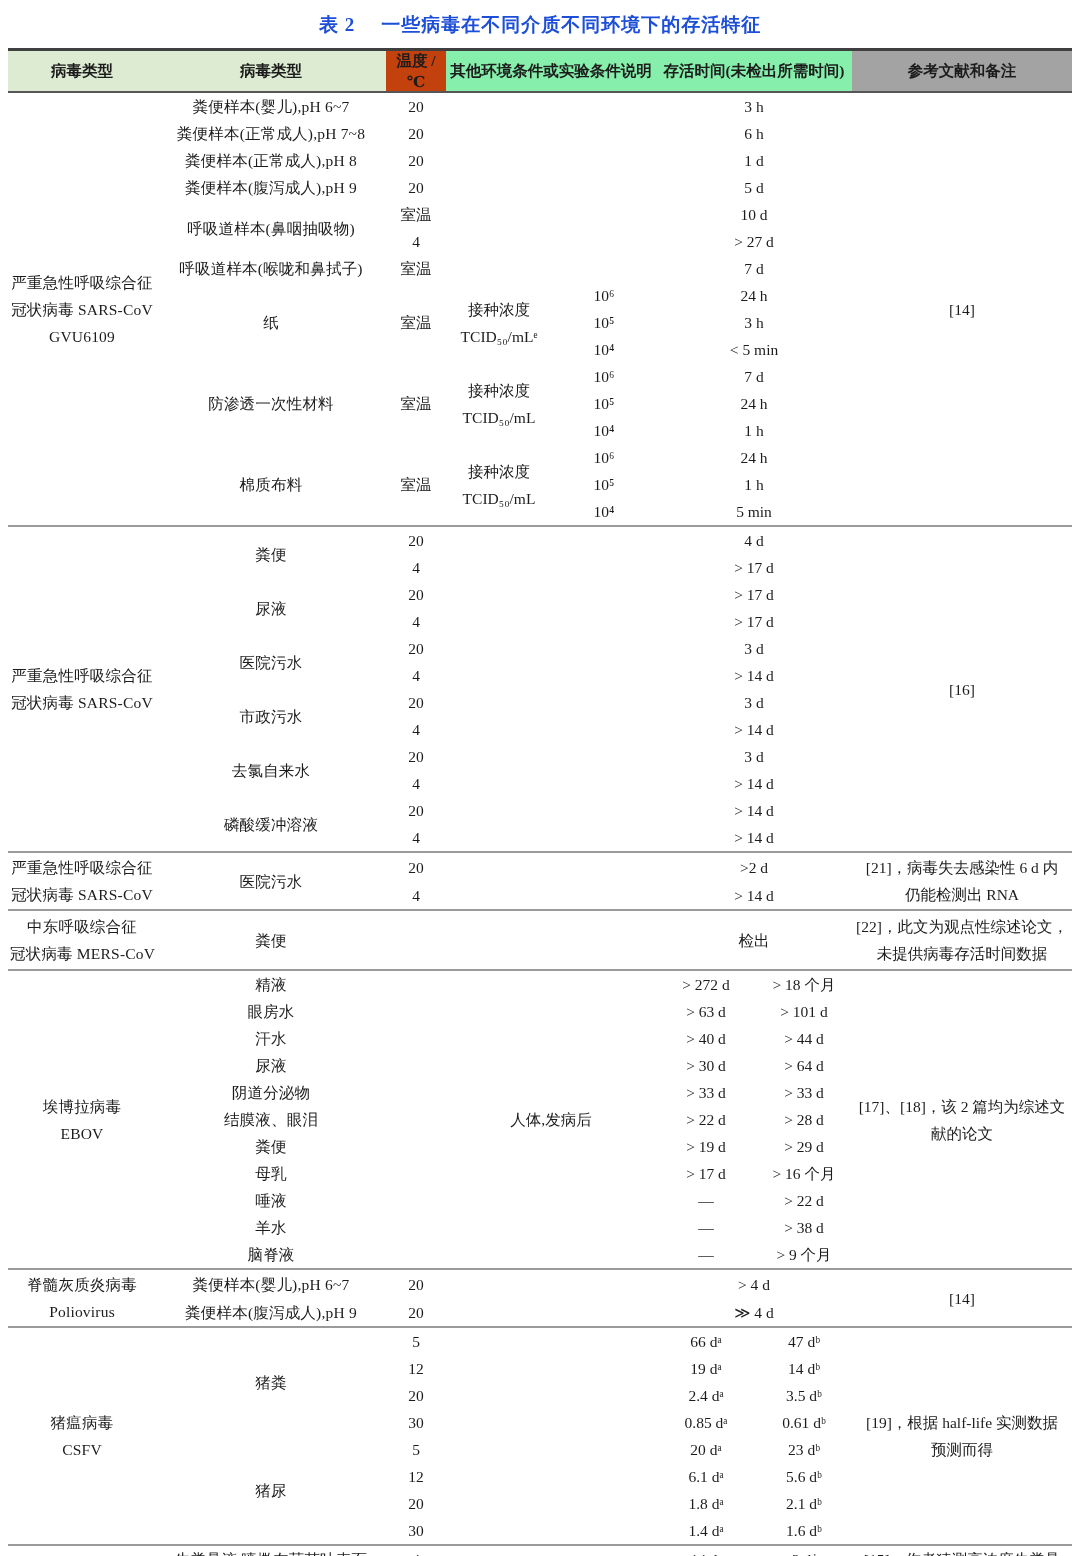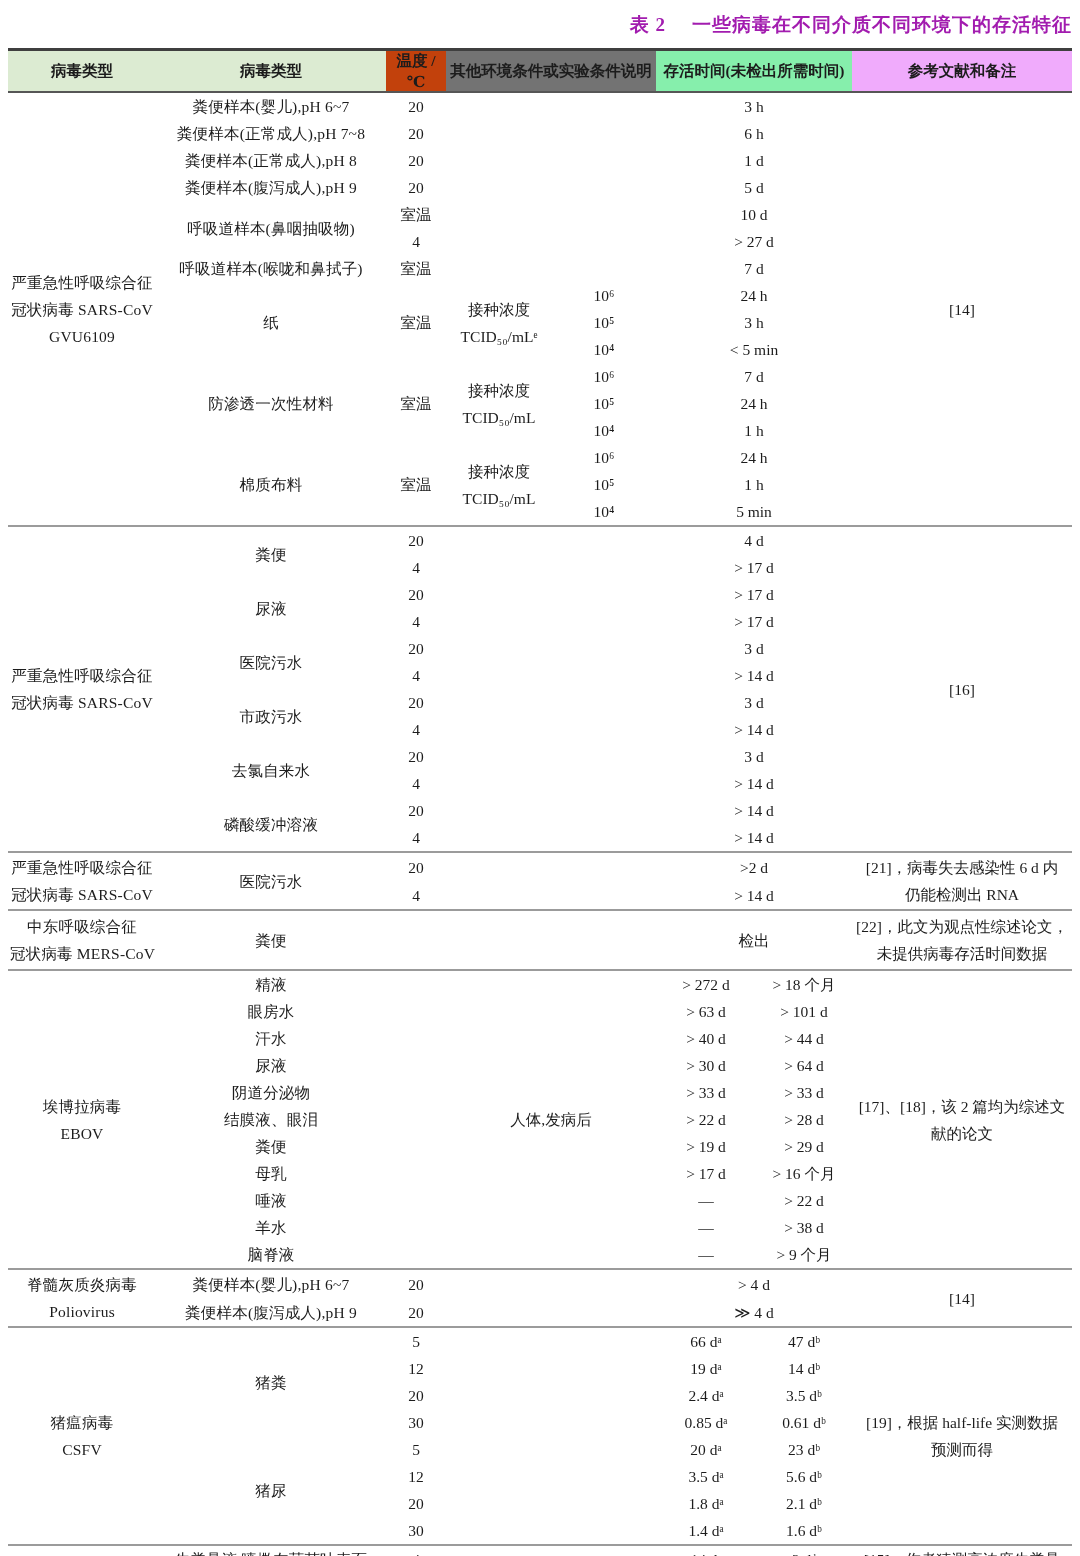--- a/index.html
+++ b/index.html
@@ -33,43 +33,43 @@
   tr.rx td{height:58px;}
   tbody tr.group-start td{border-top:2px solid #9b9b9b;}
   .ln{line-height:27px;white-space:nowrap;}
   .cell-virus,.cell-medium{letter-spacing:0.2px;}
 </style>
 </head>
 <body>
 
 <div class="page">
 
-  <div class="title" style="color: #a21caf; text-align: right;">
+  <div class="title" style="color: #1d4ed8;">
     <span class="t-prefix">表 2</span><span>一些病毒在不同介质不同环境下的存活特征</span>
   </div>
 
   <table class="vtab">
     <colgroup>
       <col style="width:148px">
         <col style="width:230px">
         <col style="width:60px">
       <col style="width:106px">
         <col style="width:104px">
         <col style="width:100px">
       <col style="width:96px">
         <col style="width:220px">
     </colgroup>
     <thead>
       <tr>
         <th style="background: rgb(220, 235, 210);">病毒类型</th>
         <th style="background: rgb(220, 235, 210);">病毒类型</th>
         <th style="background: #c2410c;">温度 /℃</th>
-        <th colspan="2" style="background: #737373;">其他环境条件或实验条件说明</th>
+        <th colspan="2" style="background: #86efac;">其他环境条件或实验条件说明</th>
         <th colspan="2" style="background: #86efac;">存活时间(未检出所需时间)</th>
-        <th style="background: #f0abfc;">参考文献和备注</th>
+        <th style="background: #a3a3a3;">参考文献和备注</th>
       </tr>
     </thead>
     <tbody>
         <tr class="r">
           <td rowspan="16" colspan="1" class="cell-virus">
             <div class="ln">严重急性呼吸综合征</div>
             <div class="ln">冠状病毒 SARS-CoV</div>
             <div class="ln">GVU6109</div>
           </td>
           <td rowspan="1" colspan="1" class="cell-medium">
@@ -768,21 +768,21 @@
           </td>
         </tr>
         <tr class="r">
           <td rowspan="1" colspan="1" class="cell-temp">
             <div class="ln">12</div>
           </td>
           <td rowspan="1" colspan="2" class="cell-cond">
             <div class="ln"></div>
           </td>
           <td rowspan="1" colspan="1" class="cell-time-a">
-            <div class="ln">3.5 dᵃ</div>
+            <div class="ln">6.1 dᵃ</div>
           </td>
           <td rowspan="1" colspan="1" class="cell-time-b">
             <div class="ln">5.6 dᵇ</div>
           </td>
         </tr>
         <tr class="r">
           <td rowspan="1" colspan="1" class="cell-temp">
             <div class="ln">20</div>
           </td>
           <td rowspan="1" colspan="2" class="cell-cond">

